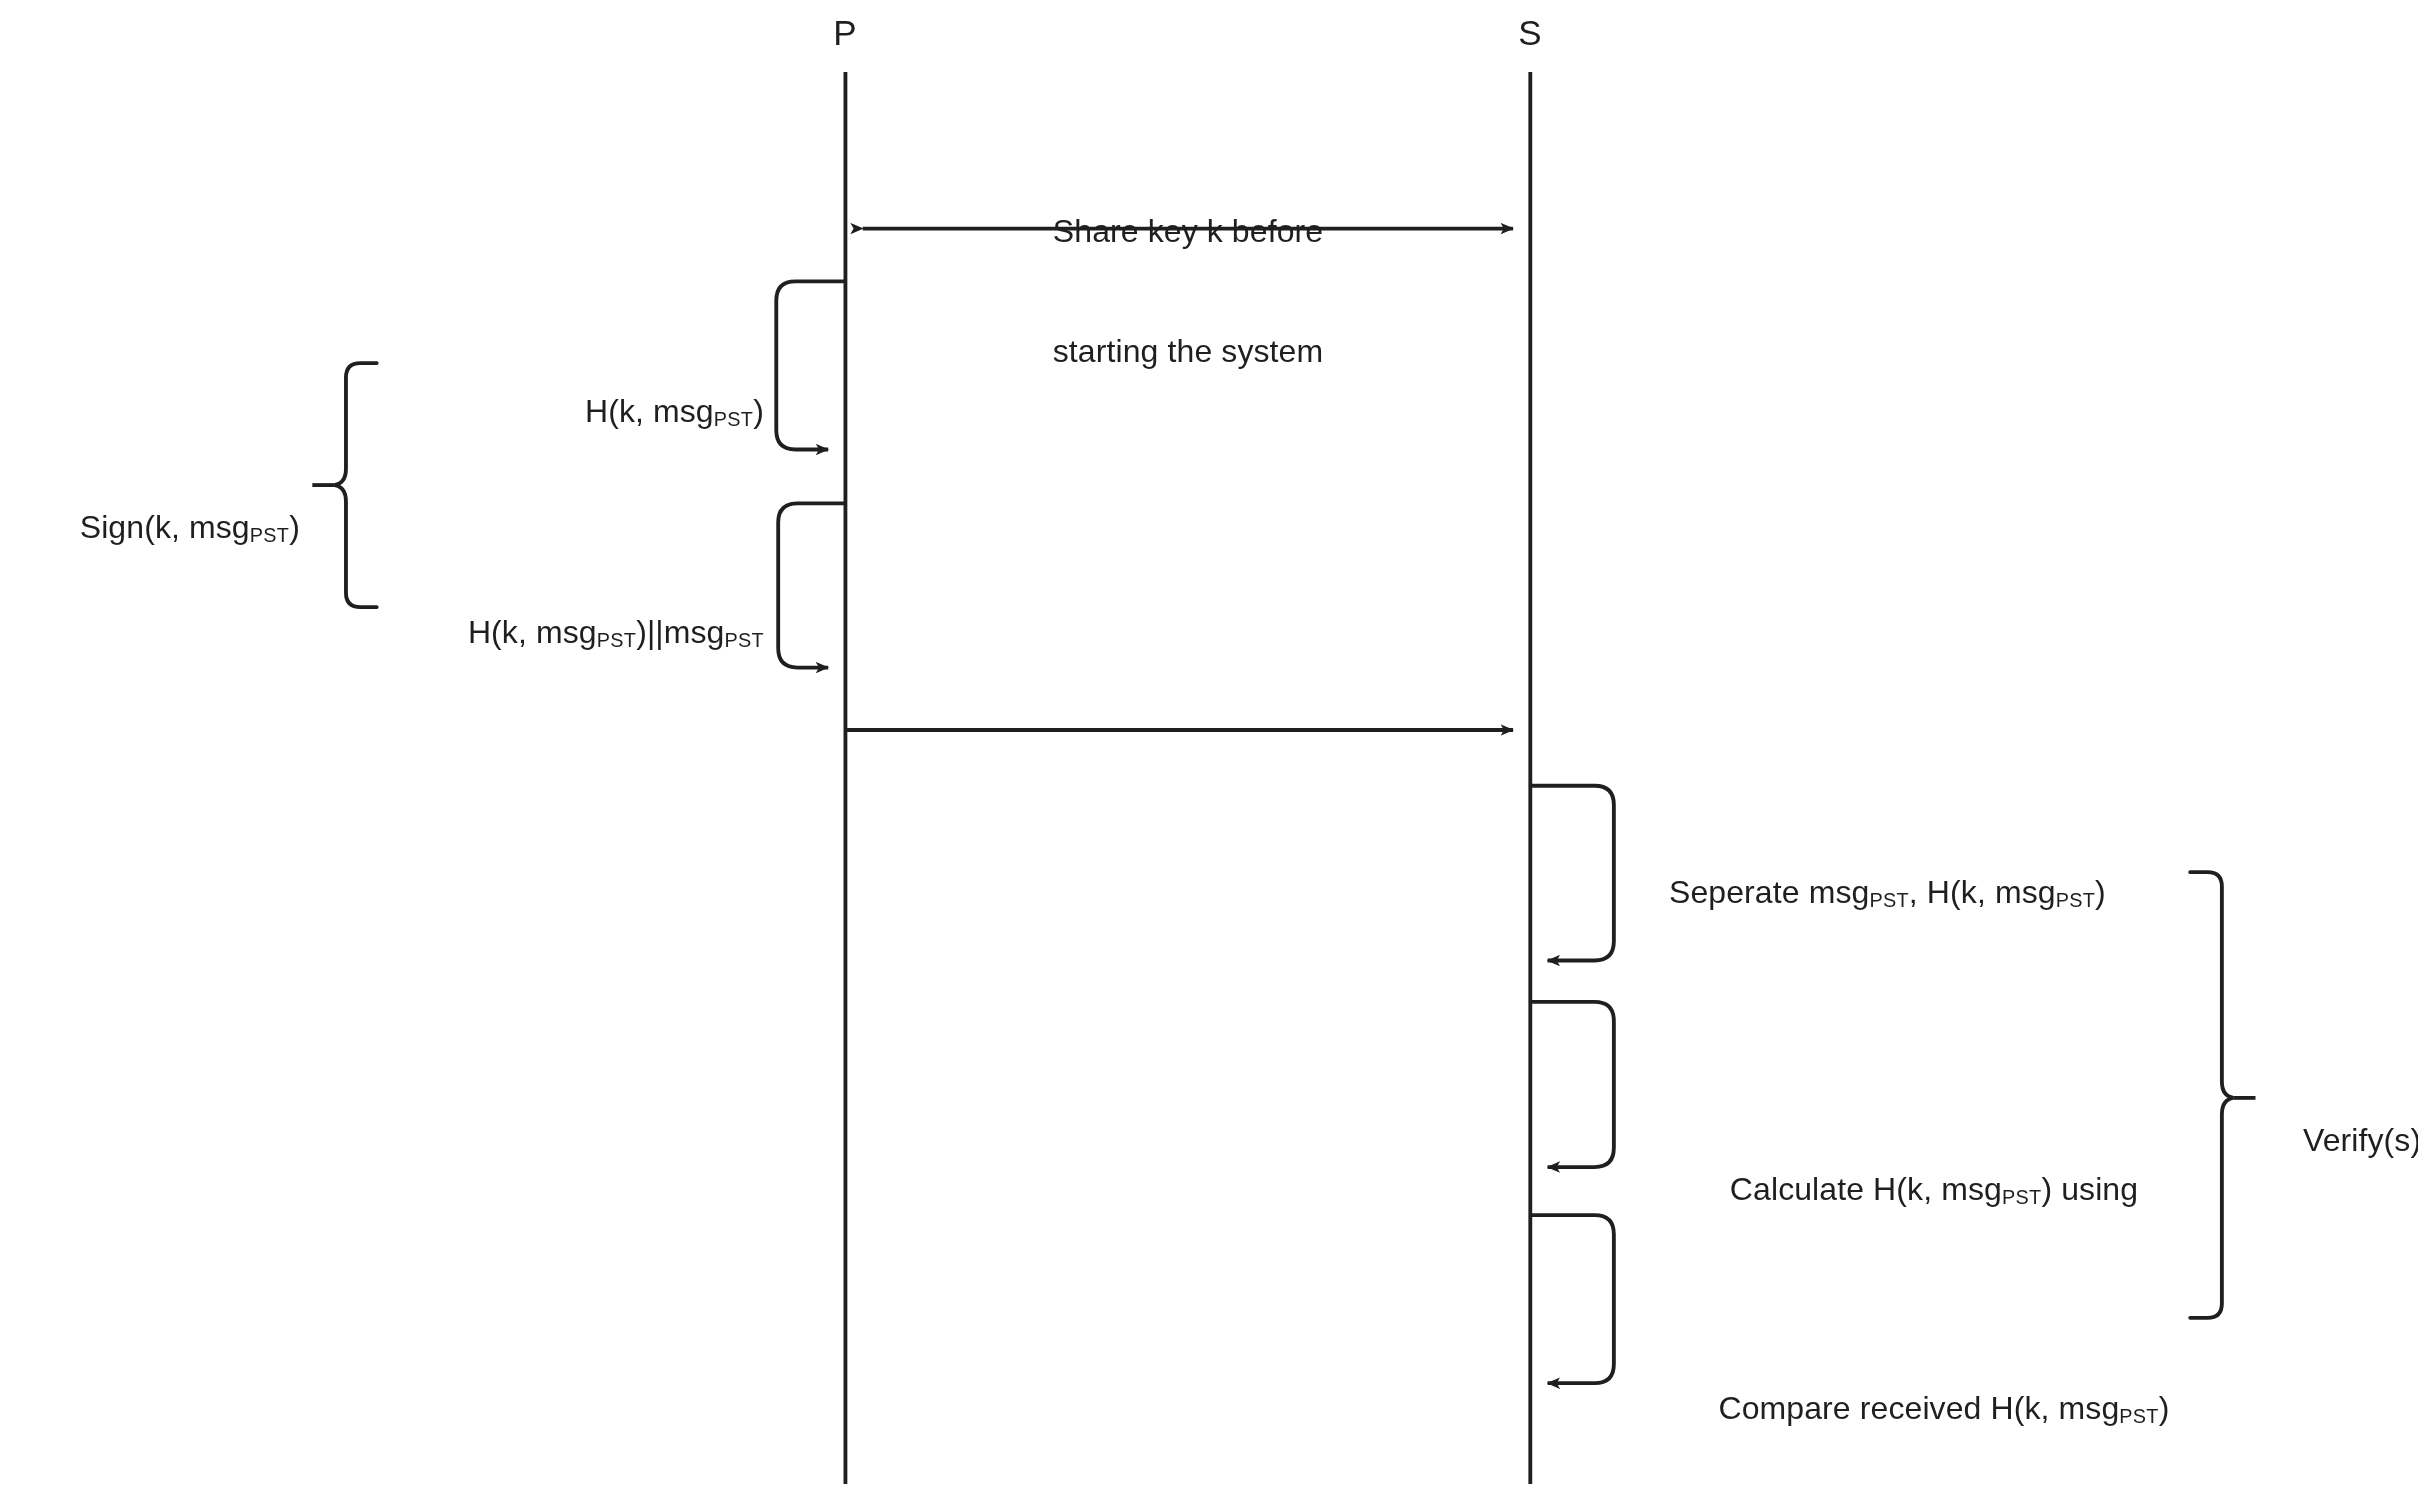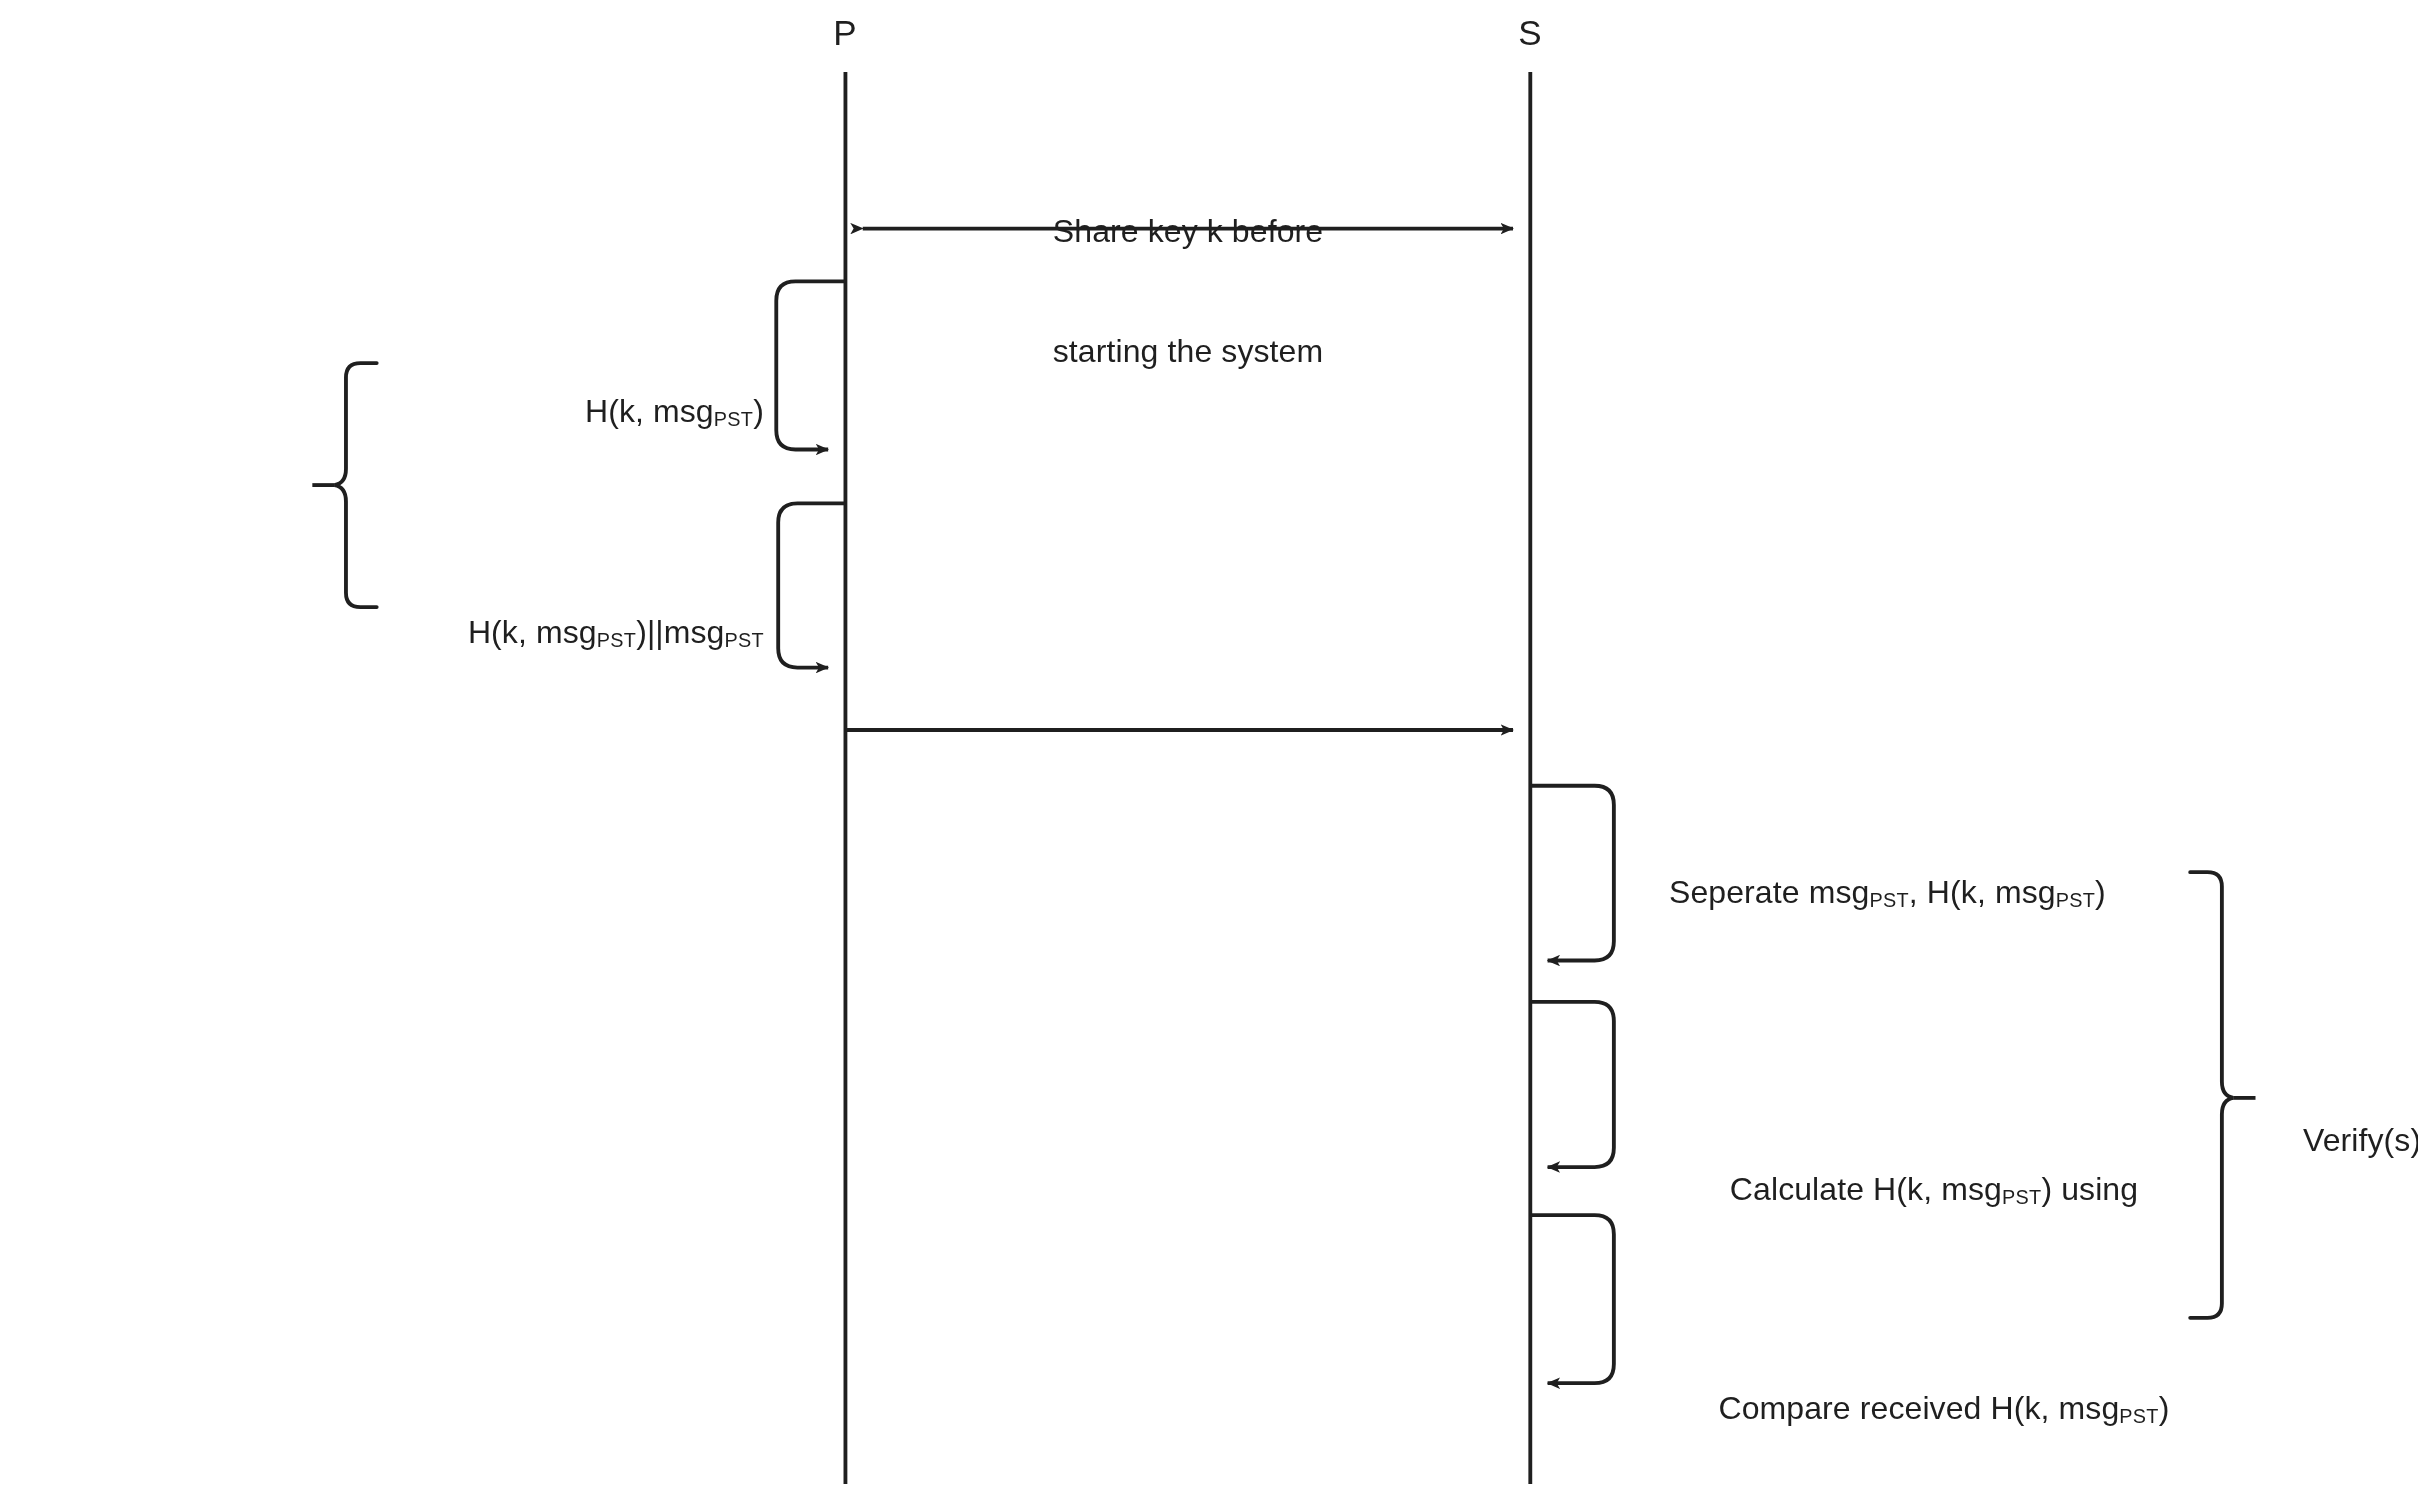--- a/index.html
+++ b/index.html
@@ -99,20 +99,23 @@
   </div>
 
   <div class="lbl right" style="left:764px;top:351px;">
     <span>H(k, msg</span><span class="sub">PST</span><span>)</span>
   </div>
 
   <div class="lbl right" style="left:764px;top:572px;">
     <span>H(k, msg</span><span class="sub">PST</span><span>)||msg</span><span class="sub">PST</span>
   </div>
 
+  <div class="lbl right" style="left:300px;top:467px;">
+    <span>Sign(k, msg</span><span class="sub">PST</span><span>)</span>
+  </div>
 
 
   <div class="lbl" style="left:1633px;top:832px;">
     <span>Seperate msg</span><span class="sub">PST</span><span>, H(k, msg</span><span class="sub">PST</span><span>)</span>
   </div>
 
   <div class="lbl center" style="left:1907px;top:1049px;">
     <div>
       <span>Calculate H(k, msg</span><span class="sub">PST</span><span>) using</span>
     </div>

